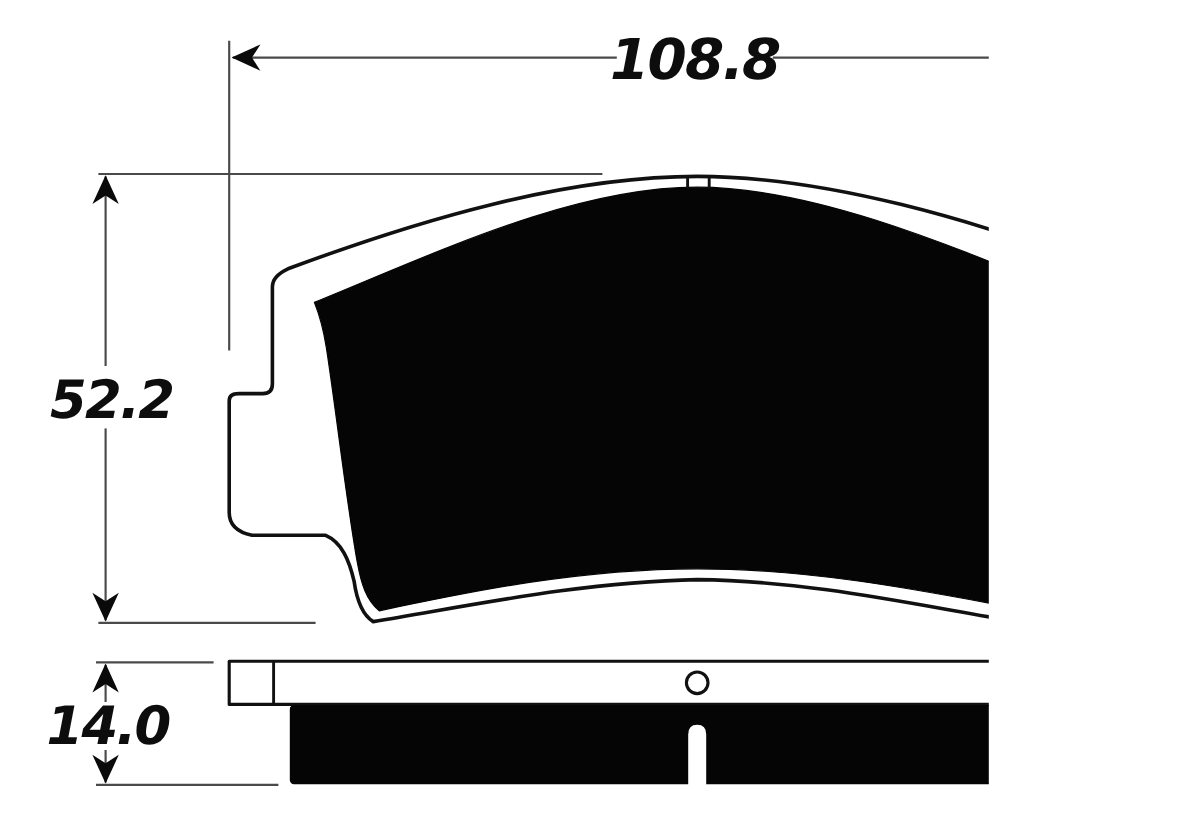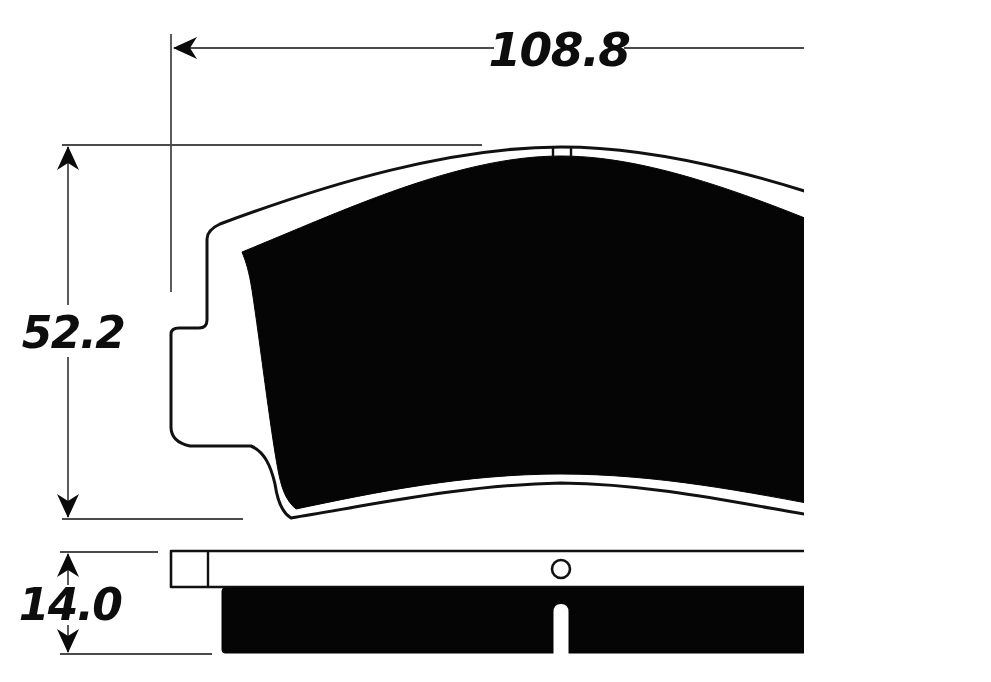--- a/index.html
+++ b/index.html
@@ -6,20 +6,21 @@
     margin: 0;
     padding: 0;
     background: #ffffff;
   }
   .stage {
     position: relative;
     width: 804px;
     height: 682px;
     background: #ffffff;
     overflow: hidden;
+    margin-left: 20px;
   }
   svg { display: block; }
 
   
   .part-outline {
     fill: #ffffff;
     stroke: #111111;
     stroke-width: 3;
     stroke-linejoin: round;
   }

